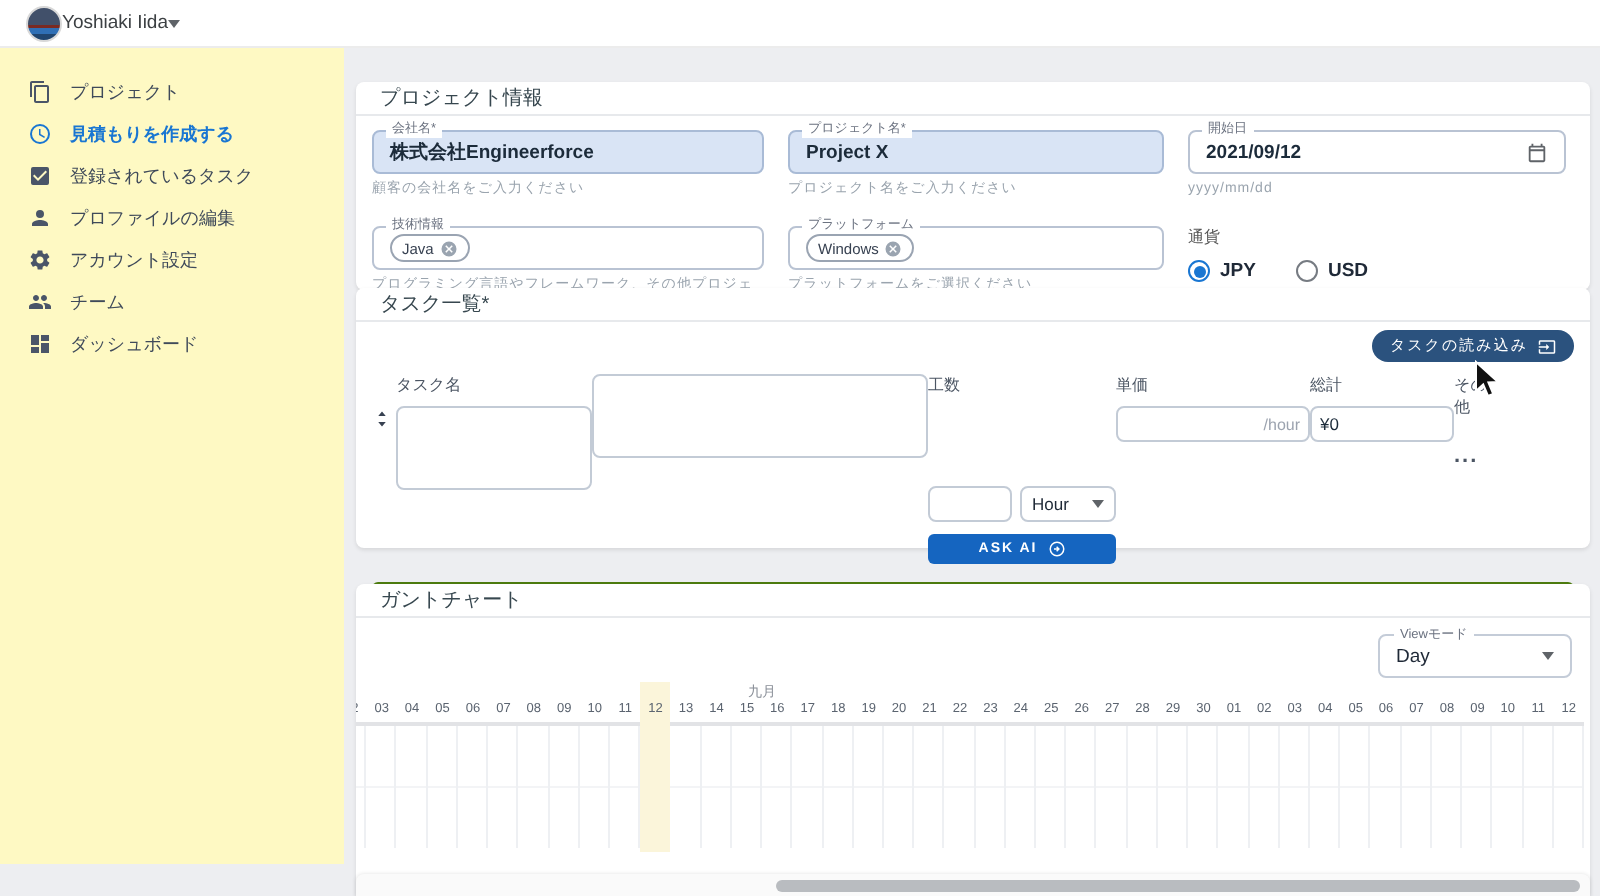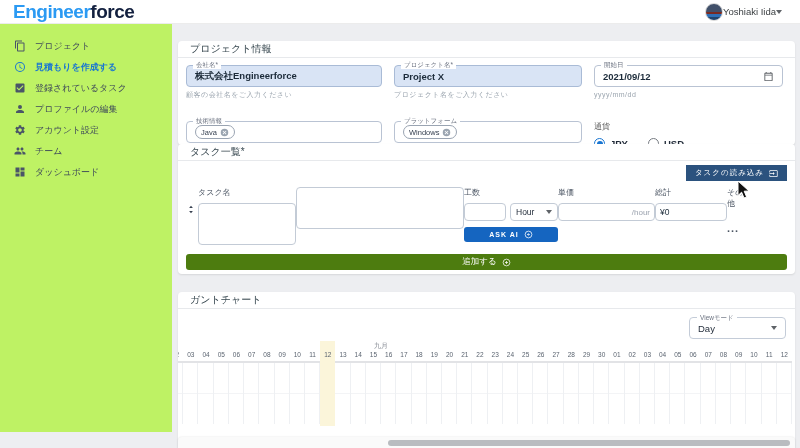--- a/index.html
+++ b/index.html
@@ -24,21 +24,21 @@
   .avatar {
     width:18px; height:18px; border-radius:50%;
     background:linear-gradient(180deg,#41506a 0 52%, #7a2a22 52% 62%, #2f6fb5 62% 82%, #20456f 82%);
     border:1px solid #d8d8d8;
   }
   .username { font-size:9.5px; color:#3c4043; }
   .caret { width:0; height:0; border-left:3.5px solid transparent; border-right:3.5px solid transparent; border-top:4px solid #5f6368; }
   
   .sidebar {
     position:absolute; top:24px; left:0; width:172px; bottom:16px;
-    background:#bef264; z-index:5; padding-top:12px;
+    background:#fef9c3; z-index:5; padding-top:12px;
   }
   .side-item {
     display:flex; align-items:center; gap:9px;
     padding:4px 14px; height:21px;
     font-size:9px; color:#3f4a5a; cursor:pointer; white-space:nowrap;
   }
   .side-item svg { width:12px; height:12px; fill:#4a5568; flex:none; }
   .side-item.active { color:#1976d2; font-weight:bold; }
   .side-item.active svg { fill:#1976d2; }
   
@@ -51,21 +51,21 @@
   .card-hd {
     height:17px; padding:0 12px; display:flex; align-items:center;
     font-size:10px; color:#37474f; border-bottom:1px solid #e7e9ec;
   }
   #card-project { top:17px;  height:104px; }
   #card-tasks   { top:120px; height:130px; }
   #card-gantt   { top:268px; height:179px; overflow:hidden; }
   
   .pi-body { padding:7px 12px 0 8px; }
   .pi-row { display:flex; gap:12px; }
-  .pi-row + .pi-row { margin-top:22px; }
+  .pi-row + .pi-row { margin-top:14px; }
   .field { position:relative; }
   .fw1 { width:196px; } .fw2 { width:188px; } .fw3 { width:189px; }
   .fbox {
     height:22px; border:1px solid #b9c3d3; border-radius:4px;
     display:flex; align-items:center; padding:0 8px;
     font-size:9.5px; font-weight:bold; color:#1c2b3a; background:#fff;
   }
   .fbox.filled { background:#d9e4f5; border-color:#a9bbd6; }
   .flabel {
     position:absolute; top:-4px; left:7px; background:#fff; padding:0 3px;
@@ -82,35 +82,35 @@
   .cur-label { font-size:8px; color:#555; }
   .radio-row { display:flex; align-items:center; gap:20px; margin-top:6px; }
   .radio-opt { display:flex; align-items:center; gap:5px; font-size:9.5px; font-weight:bold; color:#1f2937; cursor:pointer;}
   .rdot { width:11px; height:11px; border-radius:50%; border:1.5px solid #767b82; position:relative; }
   .rdot.sel { border-color:#1976d2; }
   .rdot.sel::after { content:""; position:absolute; inset:1.5px; border-radius:50%; background:#1976d2; }
   
   .tl-body { position:relative; padding:4px 8px 0 8px; }
   .load-row { display:flex; justify-content:flex-end; height:20px; }
   .btn-navy {
-    height:16px; padding:0 9px; background:#2b527e; border:none; border-radius:0;
+    height:16px; padding:0 9px; background:#2b527e; border:none; border-radius:8px;
     color:#fff; font-size:7.5px; letter-spacing:1px; display:flex; align-items:center; gap:5px; cursor:pointer;
   }
   .btn-navy svg { width:9px; height:9px; fill:#fff; }
   .task-row { display:flex; margin-top:2px; }
   .tcol { display:flex; flex-direction:column; }
   .tlabel { font-size:8px; color:#4b5563; margin-bottom:5px; }
   .handle-col { width:12px; padding-top:16px; }
   .handle-col svg { width:10px; height:13px; fill:#374151; cursor:grab; }
   .c-name { width:98px; } .c-desc { width:168px; } .c-effort { width:94px; }
   .c-price { width:97px; } .c-total { width:72px; } .c-other { width:22px; }
   textarea.tarea {
     width:100%; height:42px; resize:none; border:1px solid #c3cbd6; border-radius:4px; background:#fff;
   }
-  .mini-row { display:flex; gap:4px; }
+  .mini-row { display:flex; gap:4px;margin-top:40px; }
   input.mini {
     width:42px; height:18px; border:1px solid #c3cbd6; border-radius:4px; font-size:8.5px; padding:8px 4px; color:#1c2b3a;
   }
   .mini-select {
     width:48px; height:18px; border:1px solid #c3cbd6; border-radius:4px;
     display:flex; align-items:center; font-size:8.5px; color:#1f2937; padding:0 5px; gap:4px; cursor:pointer;
   }
   .mini-select .caret { margin-left:auto; border-top-color:#5f6368; }
   input.price { width:97px; text-align:right; }
   input.price::placeholder { color:#9ca3af; font-size:8px; }
@@ -150,23 +150,20 @@
     background:#fafafa; border-radius:4px 4px 0 0; box-shadow:0 0 2px rgba(0,0,0,0.12);
   }
   .scroll-thumb { position:absolute; left:210px; top:3px; width:402px; height:6px; border-radius:3px; background:#b9bcc0; cursor:pointer; }
   
   .cursor { position:absolute; left:737px; top:180px; width:13px; height:19px; z-index:99; pointer-events:none; }
 </style>
 </head>
 <body>
 
 <div class="topbar">
-  <div class="logo">
-    <span class="p1">Engineer</span><span class="p2">force</span>
-  </div>
   <div class="userchip">
     <div class="avatar"></div>
     <span class="username">Yoshiaki Iida</span>
     <span class="caret"></span>
   </div>
 </div>
 
 <div class="sidebar">
   <div>
       <div class="side-item">

